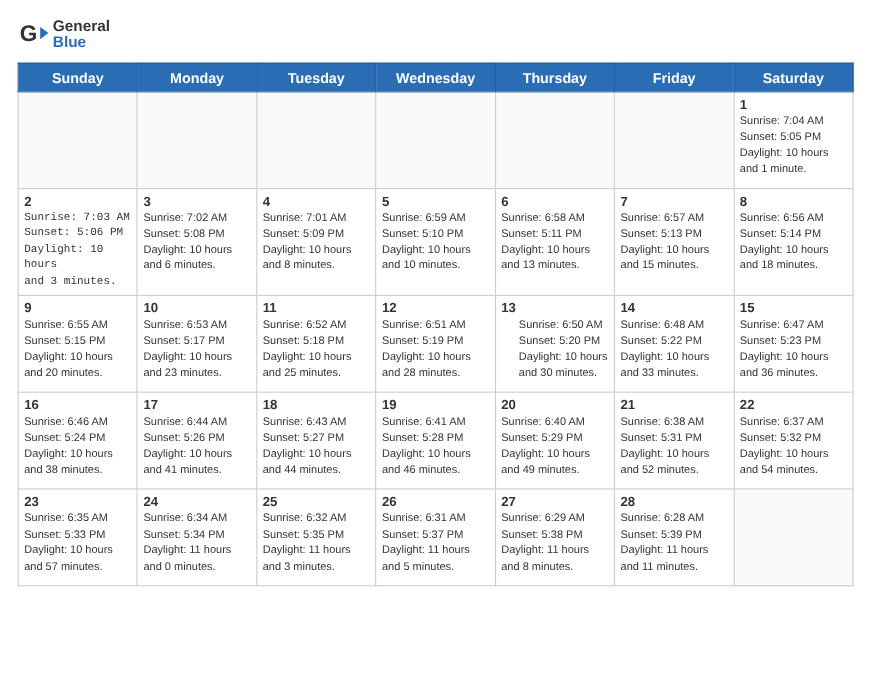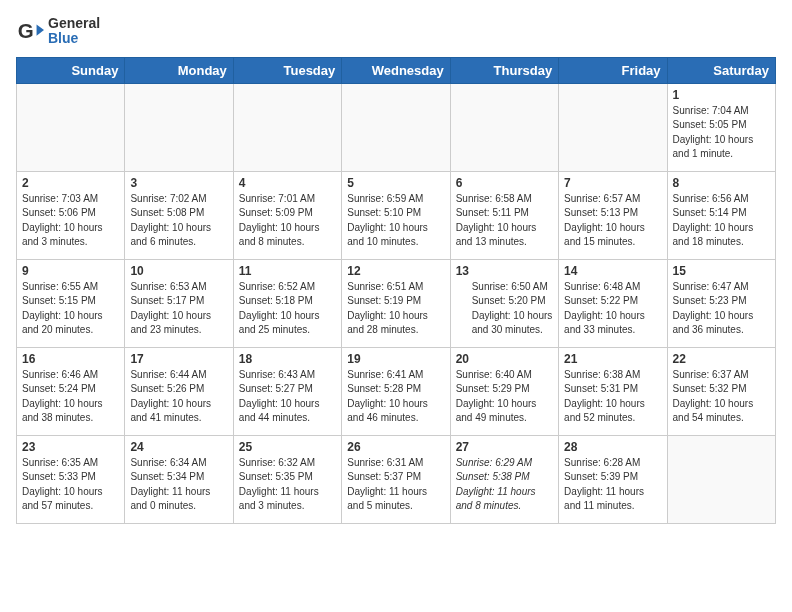--- a/index.html
+++ b/index.html
@@ -50,21 +50,21 @@
     .calendar {
       width: 100%;
       border-collapse: collapse;
       border: 1px solid #ccc;
     }
     .calendar th {
       background: #2a6db5;
       color: #fff;
       padding: 5px 6px;
       font-size: 13px;
-      text-align: right;
+      text-align: center;
       border: 1px solid #2060a0;
     }
     .calendar td {
       width: calc(100% / 7);
       vertical-align: top;
       padding: 4px 5px;
       border: 1px solid #ccc;
       font-size: 10.5px;
       color: #333;
       height: 88px;
@@ -124,21 +124,21 @@
           <div class="day-num">1</div>
           <div class="day-info" style="white-space: pre-line;">Sunrise: 7:04 AM
 Sunset: 5:05 PM
 Daylight: 10 hours
 and 1 minute.</div>
         </td>
       </tr>
       <tr>
         <td>
           <div class="day-num">2</div>
-          <div class="day-info" style="white-space: pre-line;">Sunrise: 7:03 AM
+          <div class="day-info" style="white-space: pre-line; font-family: Liberation Mono, monospace;">Sunrise: 7:03 AM
 Sunset: 5:06 PM
 Daylight: 10 hours
 and 3 minutes.</div>
         </td>
         <td>
           <div class="day-num">3</div>
           <div class="day-info" style="white-space: pre-line;">Sunrise: 7:02 AM
 Sunset: 5:08 PM
 Daylight: 10 hours
 and 6 minutes.</div>
@@ -305,21 +305,21 @@
         </td>
         <td>
           <div class="day-num">26</div>
           <div class="day-info" style="white-space: pre-line;">Sunrise: 6:31 AM
 Sunset: 5:37 PM
 Daylight: 11 hours
 and 5 minutes.</div>
         </td>
         <td>
           <div class="day-num">27</div>
-          <div class="day-info" style="white-space: pre-line; font-style: italic;">Sunrise: 6:29 AM
+          <div class="day-info" style="white-space: pre-line;">Sunrise: 6:29 AM
 Sunset: 5:38 PM
 Daylight: 11 hours
 and 8 minutes.</div>
         </td>
         <td>
           <div class="day-num">28</div>
           <div class="day-info" style="white-space: pre-line;">Sunrise: 6:28 AM
 Sunset: 5:39 PM
 Daylight: 11 hours
 and 11 minutes.</div>

